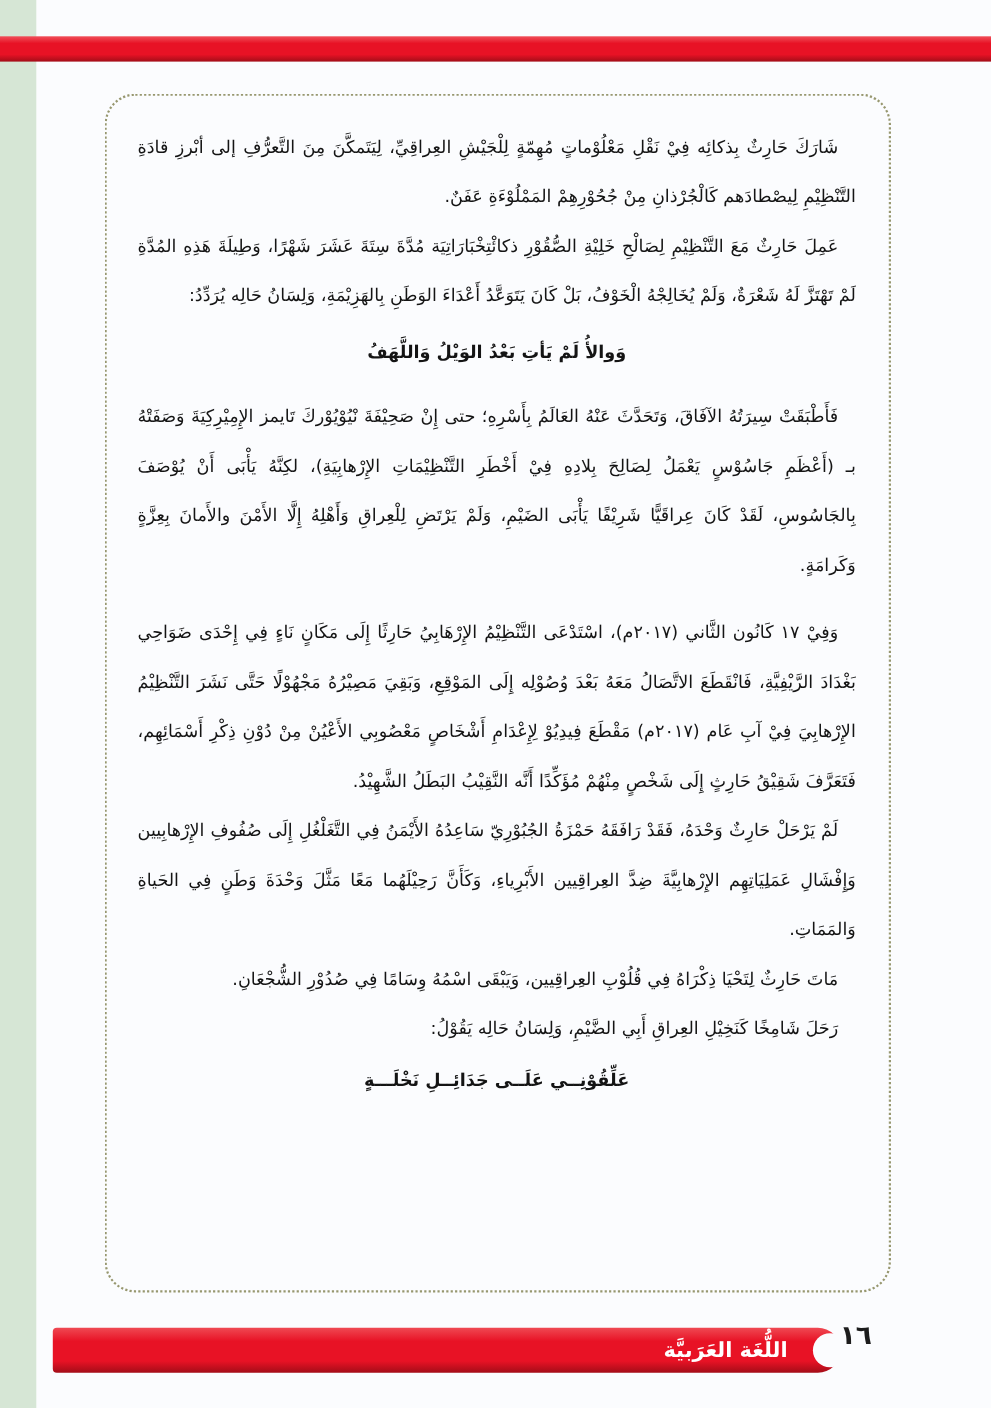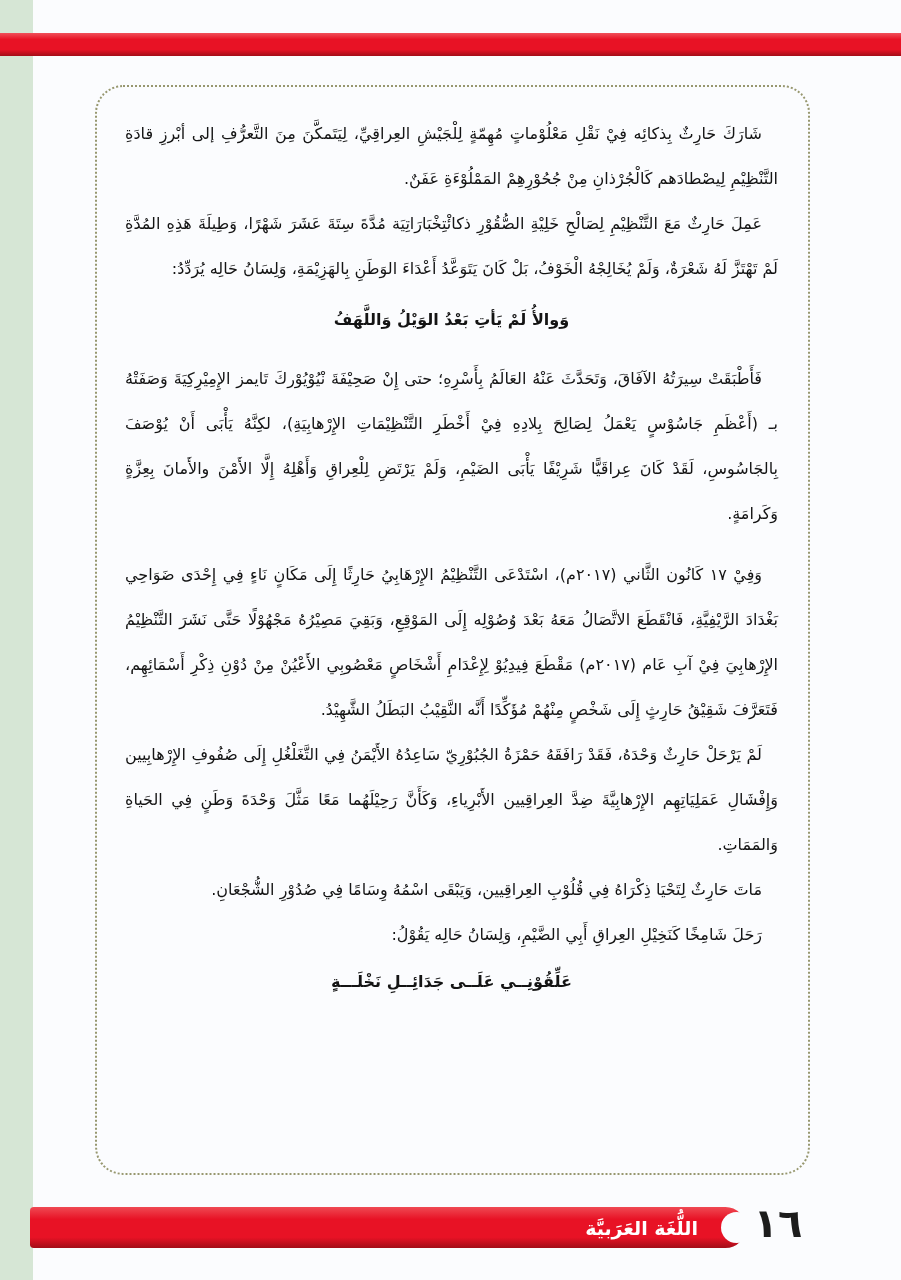--- a/index.html
+++ b/index.html
@@ -54,21 +54,21 @@
     text-indent: 0;
   }
   .verse2 {
     font-weight: bold;
     text-align: center;
     text-indent: 0;
   }
   .verse2-l1 { margin-top: 2px; }
   .footer-bar {
     position: absolute;
-    left: 30px; top: 1207px;
+    left: 48px; top: 1207px;
     width: 716px; height: 41px;
     background: linear-gradient(180deg, #ef4953 0%, #e81225 30%, #e81225 74%, #a30d18 100%);
     border-radius: 4px 22px 22px 4px;
     direction: rtl;
     display: flex;
     align-items: center;
   }
   .footer-notch {
     position: absolute;
     right: -6px; top: 5px;
@@ -80,21 +80,21 @@
     color: #ffffff;
     font-weight: bold;
     font-size: 19px;
     margin-right: 48px;
   }
   .page-number {
     position: absolute;
     left: 752px; top: 1200px;
     width: 52px;
     text-align: center;
-    font-size: 40px;
+    font-size: 24px;
     font-weight: bold;
     color: #1c1c1c;
     letter-spacing: 6px;
     direction: rtl;
   }
   .watermark {
     position: absolute;
     left: 588px; top: 1322px;
     width: 248px; height: 25px;
     background: #ebebeb;

